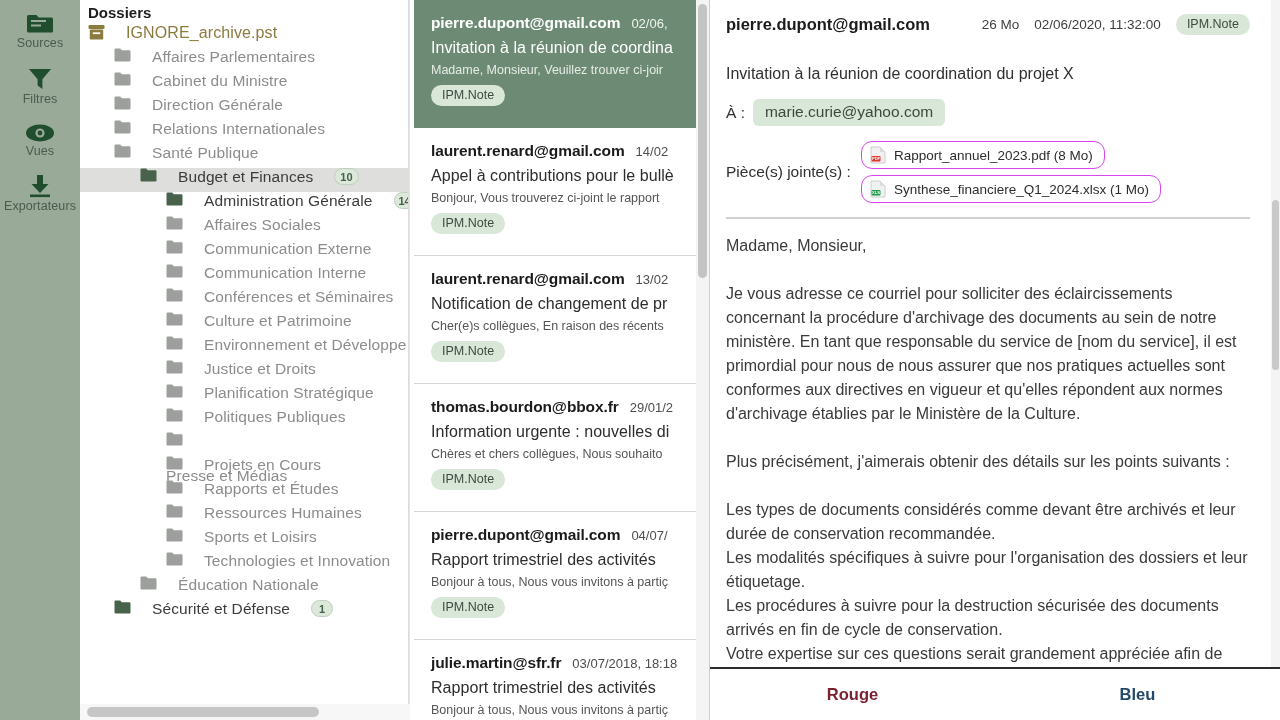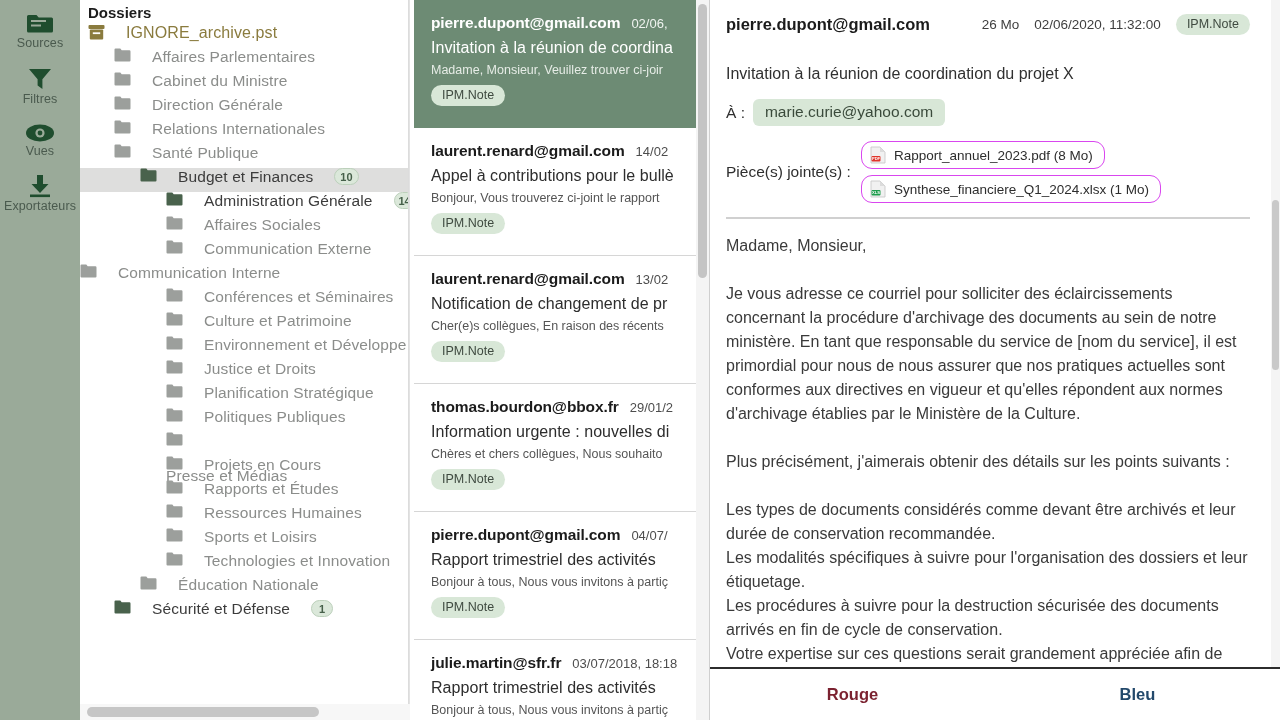--- a/index.html
+++ b/index.html
@@ -434,21 +434,21 @@
                 <path fill="#9c9f9c" d="M0.5 1.6A1.1 1.1 0 0 1 1.6.5h4.7l1.4 1.8h7.7a1.1 1.1 0 0 1 1.1 1.1v9.1a1.1 1.1 0 0 1-1.1 1.1H1.6a1.1 1.1 0 0 1-1.1-1.1z"></path>
               </svg></span>
             <span class="tree-label">Affaires Sociales</span>
           </div>
           <div class="tree-row" style="padding-left: 86px;">
             <span class="folder-ico"><svg width="17" height="14" viewBox="0 0 17 14">
                 <path fill="#9c9f9c" d="M0.5 1.6A1.1 1.1 0 0 1 1.6.5h4.7l1.4 1.8h7.7a1.1 1.1 0 0 1 1.1 1.1v9.1a1.1 1.1 0 0 1-1.1 1.1H1.6a1.1 1.1 0 0 1-1.1-1.1z"></path>
               </svg></span>
             <span class="tree-label">Communication Externe</span>
           </div>
-          <div class="tree-row" style="">
+          <div class="tree-row" style="padding-left: 86px;">
             <span class="folder-ico"><svg width="17" height="14" viewBox="0 0 17 14">
                 <path fill="#9c9f9c" d="M0.5 1.6A1.1 1.1 0 0 1 1.6.5h4.7l1.4 1.8h7.7a1.1 1.1 0 0 1 1.1 1.1v9.1a1.1 1.1 0 0 1-1.1 1.1H1.6a1.1 1.1 0 0 1-1.1-1.1z"></path>
               </svg></span>
             <span class="tree-label">Communication Interne</span>
           </div>
           <div class="tree-row" style="padding-left: 86px;">
             <span class="folder-ico"><svg width="17" height="14" viewBox="0 0 17 14">
                 <path fill="#9c9f9c" d="M0.5 1.6A1.1 1.1 0 0 1 1.6.5h4.7l1.4 1.8h7.7a1.1 1.1 0 0 1 1.1 1.1v9.1a1.1 1.1 0 0 1-1.1 1.1H1.6a1.1 1.1 0 0 1-1.1-1.1z"></path>
               </svg></span>
             <span class="tree-label">Conférences et Séminaires</span>

